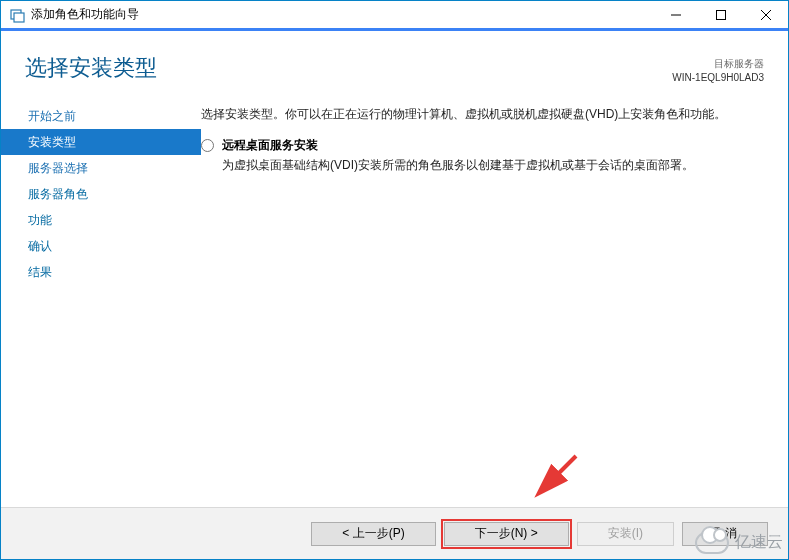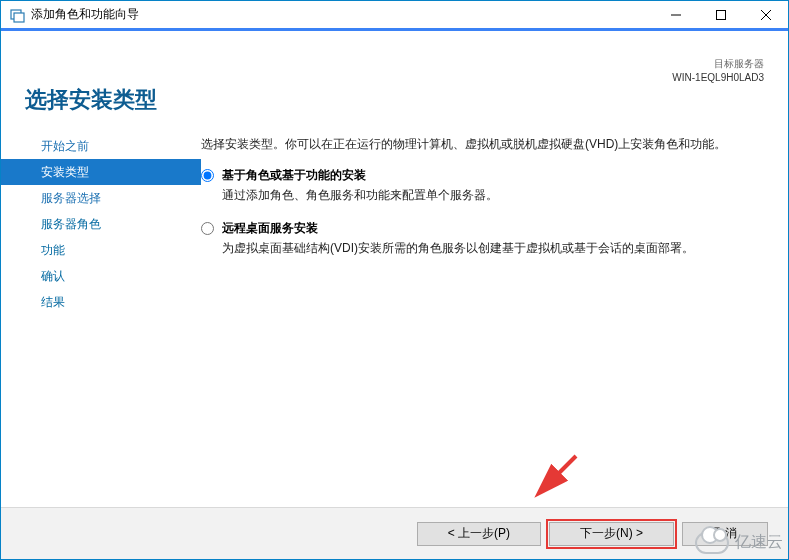--- a/index.html
+++ b/index.html
@@ -55,22 +55,21 @@
 
   .header-row {
     display: flex;
     padding: 22px 24px 10px 24px;
     align-items: flex-start;
   }
   .header-title {
     font-size: 22px;
     color: #0d5c91;
     flex: 1;
-    font-weight: 700;
-    margin-top: 32px;
+    font-weight: 400;
   }
   .target-box {
     text-align: right;
     font-size: 10px;
     color: #666;
     line-height: 1.4;
     padding-top: 4px;
   }
   .target-box .server { color: #333; }
 
@@ -80,21 +79,21 @@
     padding: 0;
   }
 
   .sidebar {
     width: 200px;
     padding-top: 8px;
   }
   .step {
     height: 26px;
     line-height: 26px;
-    padding-left: 40px;
+    padding-left: 27px;
     font-size: 12px;
     color: #1a6fb1;
     cursor: pointer;
   }
   .step.active {
     background: #1979ca;
     color: #fff;
   }
   .step.disabled {
     color: #0369a1;
@@ -243,41 +242,35 @@
       <div class="step">服务器选择</div>
       <div class="step disabled">服务器角色</div>
       <div class="step disabled">功能</div>
       <div class="step disabled">确认</div>
       <div class="step disabled">结果</div>
     </div>
 
     <div class="content">
       <div class="instr">选择安装类型。你可以在正在运行的物理计算机、虚拟机或脱机虚拟硬盘(VHD)上安装角色和功能。</div>
 
-      <label class="opt">
-        <input type="radio" name="installtype" checked="" style="">
-        <div class="opt-body">
-          <div class="opt-title">基于角色或基于功能的安装</div>
-          <div class="opt-desc">通过添加角色、角色服务和功能来配置单个服务器。</div>
-        </div>
-      </label>
 
       <label class="opt">
         <input type="radio" name="installtype" style="">
         <div class="opt-body">
           <div class="opt-title">远程桌面服务安装</div>
           <div class="opt-desc">为虚拟桌面基础结构(VDI)安装所需的角色服务以创建基于虚拟机或基于会话的桌面部署。</div>
         </div>
       </label>
     </div>
   </div>
 
   <div class="footer">
     <div class="btn">&lt; 上一步(P)</div>
     <div class="btn highlight">下一步(N) &gt;</div>
+    <div class="btn disabled">安装(I)</div>
     <div class="btn">取消</div>
   </div>
 </div>
 
 <svg class="arrow" width="60" height="60">
   <defs>
     <marker id="ah" markerWidth="10" markerHeight="10" refX="7" refY="3" orient="auto">
       <path d="M0,0 L0,6 L9,3 z" fill="#e53935"></path>
     </marker>
   </defs>

